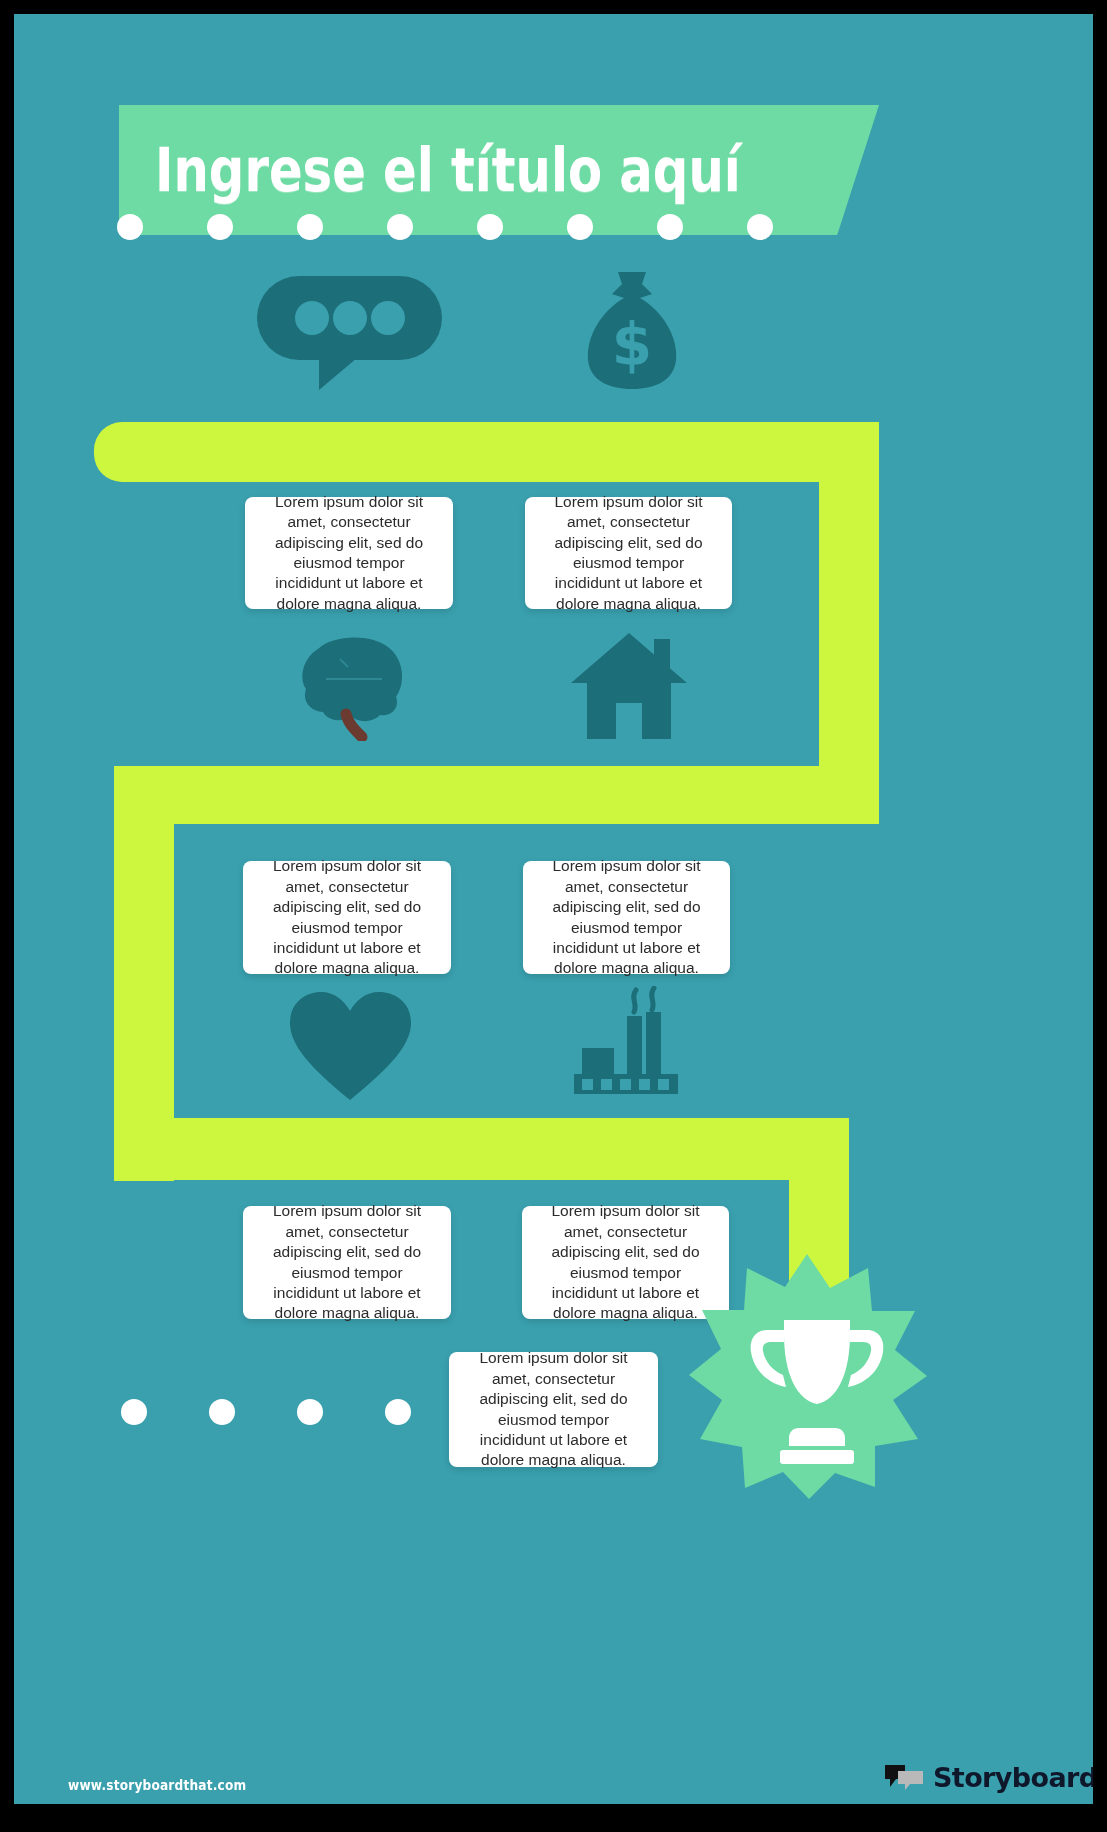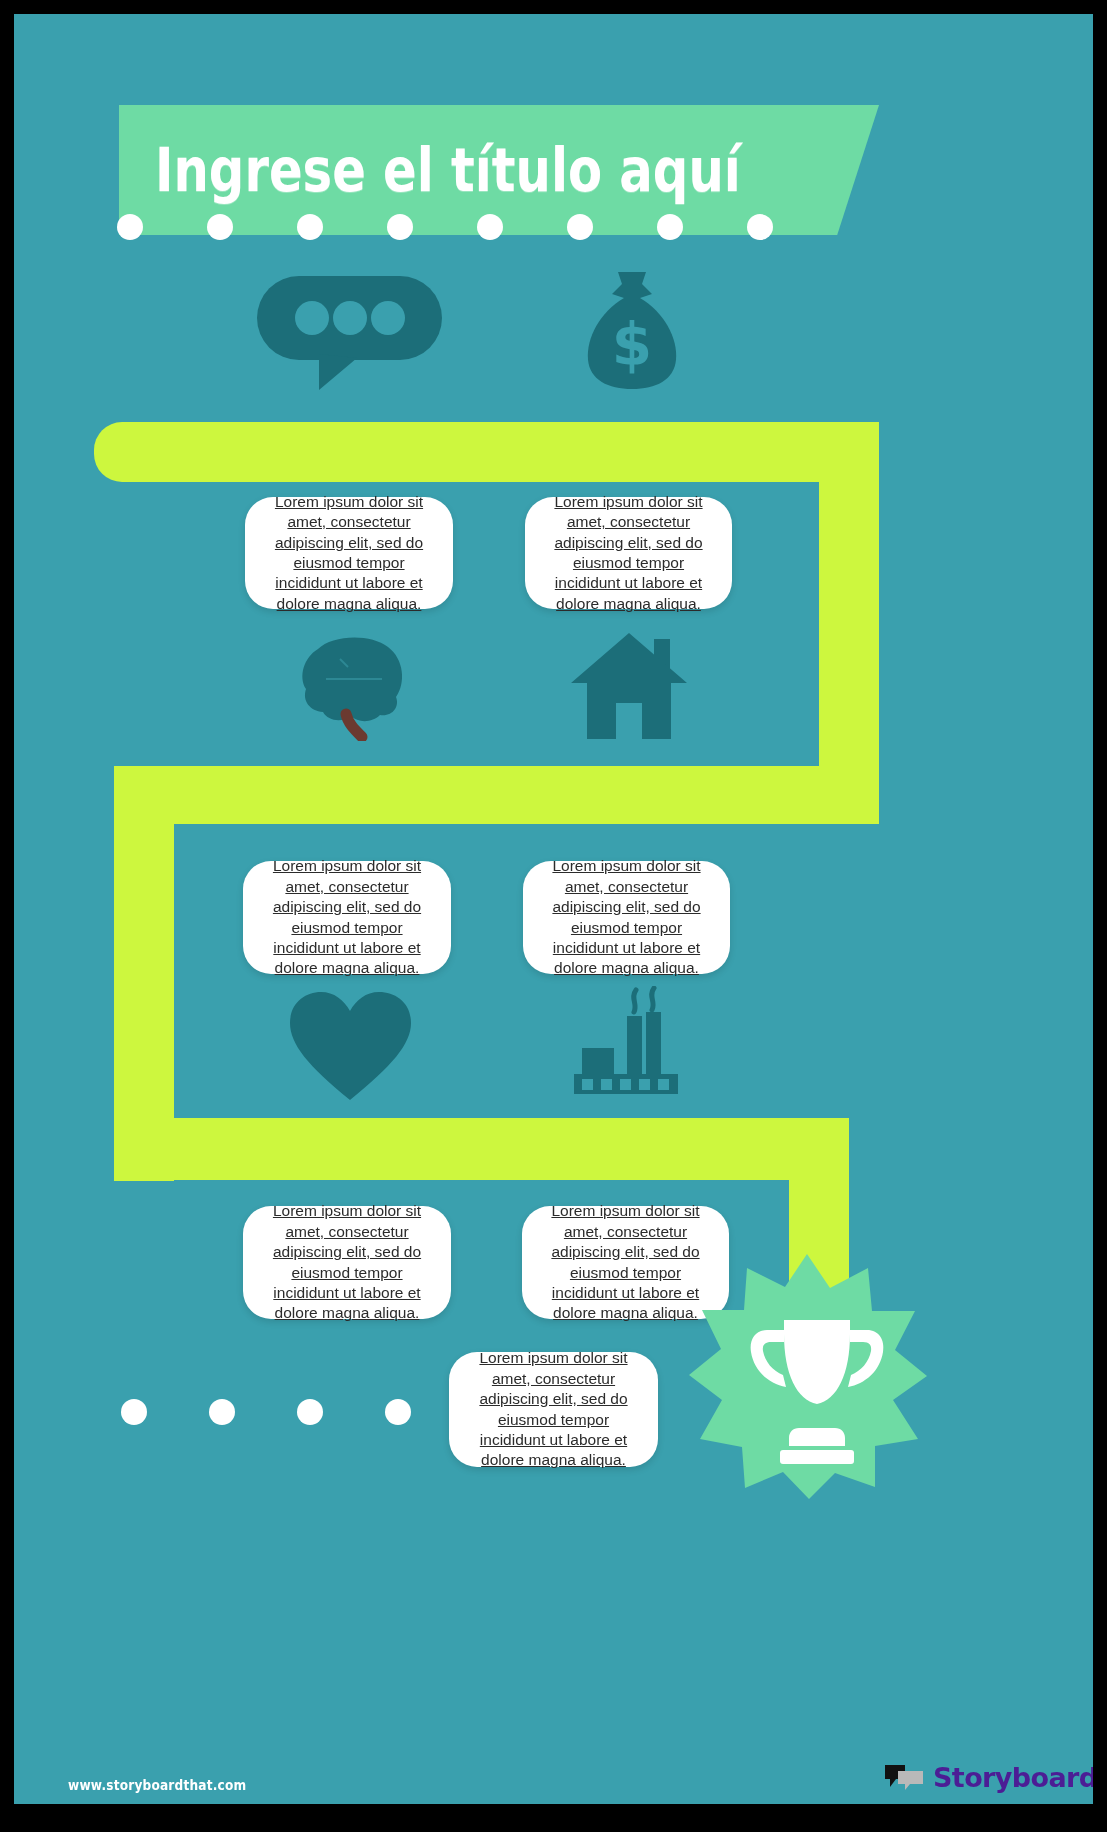--- a/index.html
+++ b/index.html
@@ -72,29 +72,29 @@
   #icon-speech{left:243px;top:262px;}
   #icon-moneybag{left:568px;top:258px;}
   #icon-brain{left:282px;top:617px;}
   #icon-house{left:556px;top:617px;}
   #icon-heart{left:274px;top:976px;}
   #icon-factory{left:560px;top:972px;}
   
   .card{
     position:absolute;
     background:#ffffff;
-    border-radius:28px;
+    border-radius:8px;
     box-shadow:0 3px 7px rgba(0,0,0,0.13);
     color:#2b2b2b;
     font-size:15.5px;
     line-height:1.32;
     text-align:center;
     padding:26px 16px;
     box-sizing:border-box;
-    display:flex;align-items:center;justify-content:center;text-decoration:underline;
+    display:flex;align-items:center;justify-content:center;
   }
   #card-1{left:231px;top:483px;width:208px;height:112px;}
   #card-2{left:511px;top:483px;width:207px;height:112px;}
   #card-3{left:229px;top:847px;width:208px;height:113px;}
   #card-4{left:509px;top:847px;width:207px;height:113px;}
   #card-5{left:229px;top:1192px;width:208px;height:113px;}
   #card-6{left:508px;top:1192px;width:207px;height:113px;}
   #card-7{left:435px;top:1338px;width:209px;height:115px;}
   
   #badge{
@@ -110,21 +110,21 @@
     margin-left:32px;
   }
   #footer-logo{
     position:absolute;left:870px;top:1748px;
     display:flex;align-items:center;gap:9px;
   }
   #logo-word{
     font-size:27px;font-weight:bold;letter-spacing:-0.6px;
     font-family:"DejaVu Sans","Liberation Sans",sans-serif;
   }
-  #logo-word .b{color:#4c1d95;}
+  #logo-word .b{color:#0f172a;}
 </style>
 </head>
 <body>
 
 <div id="frame">
   <div id="poster">
 
     <div id="title-banner">
       <div id="title-text">Ingrese el título aquí</div>
     </div>

